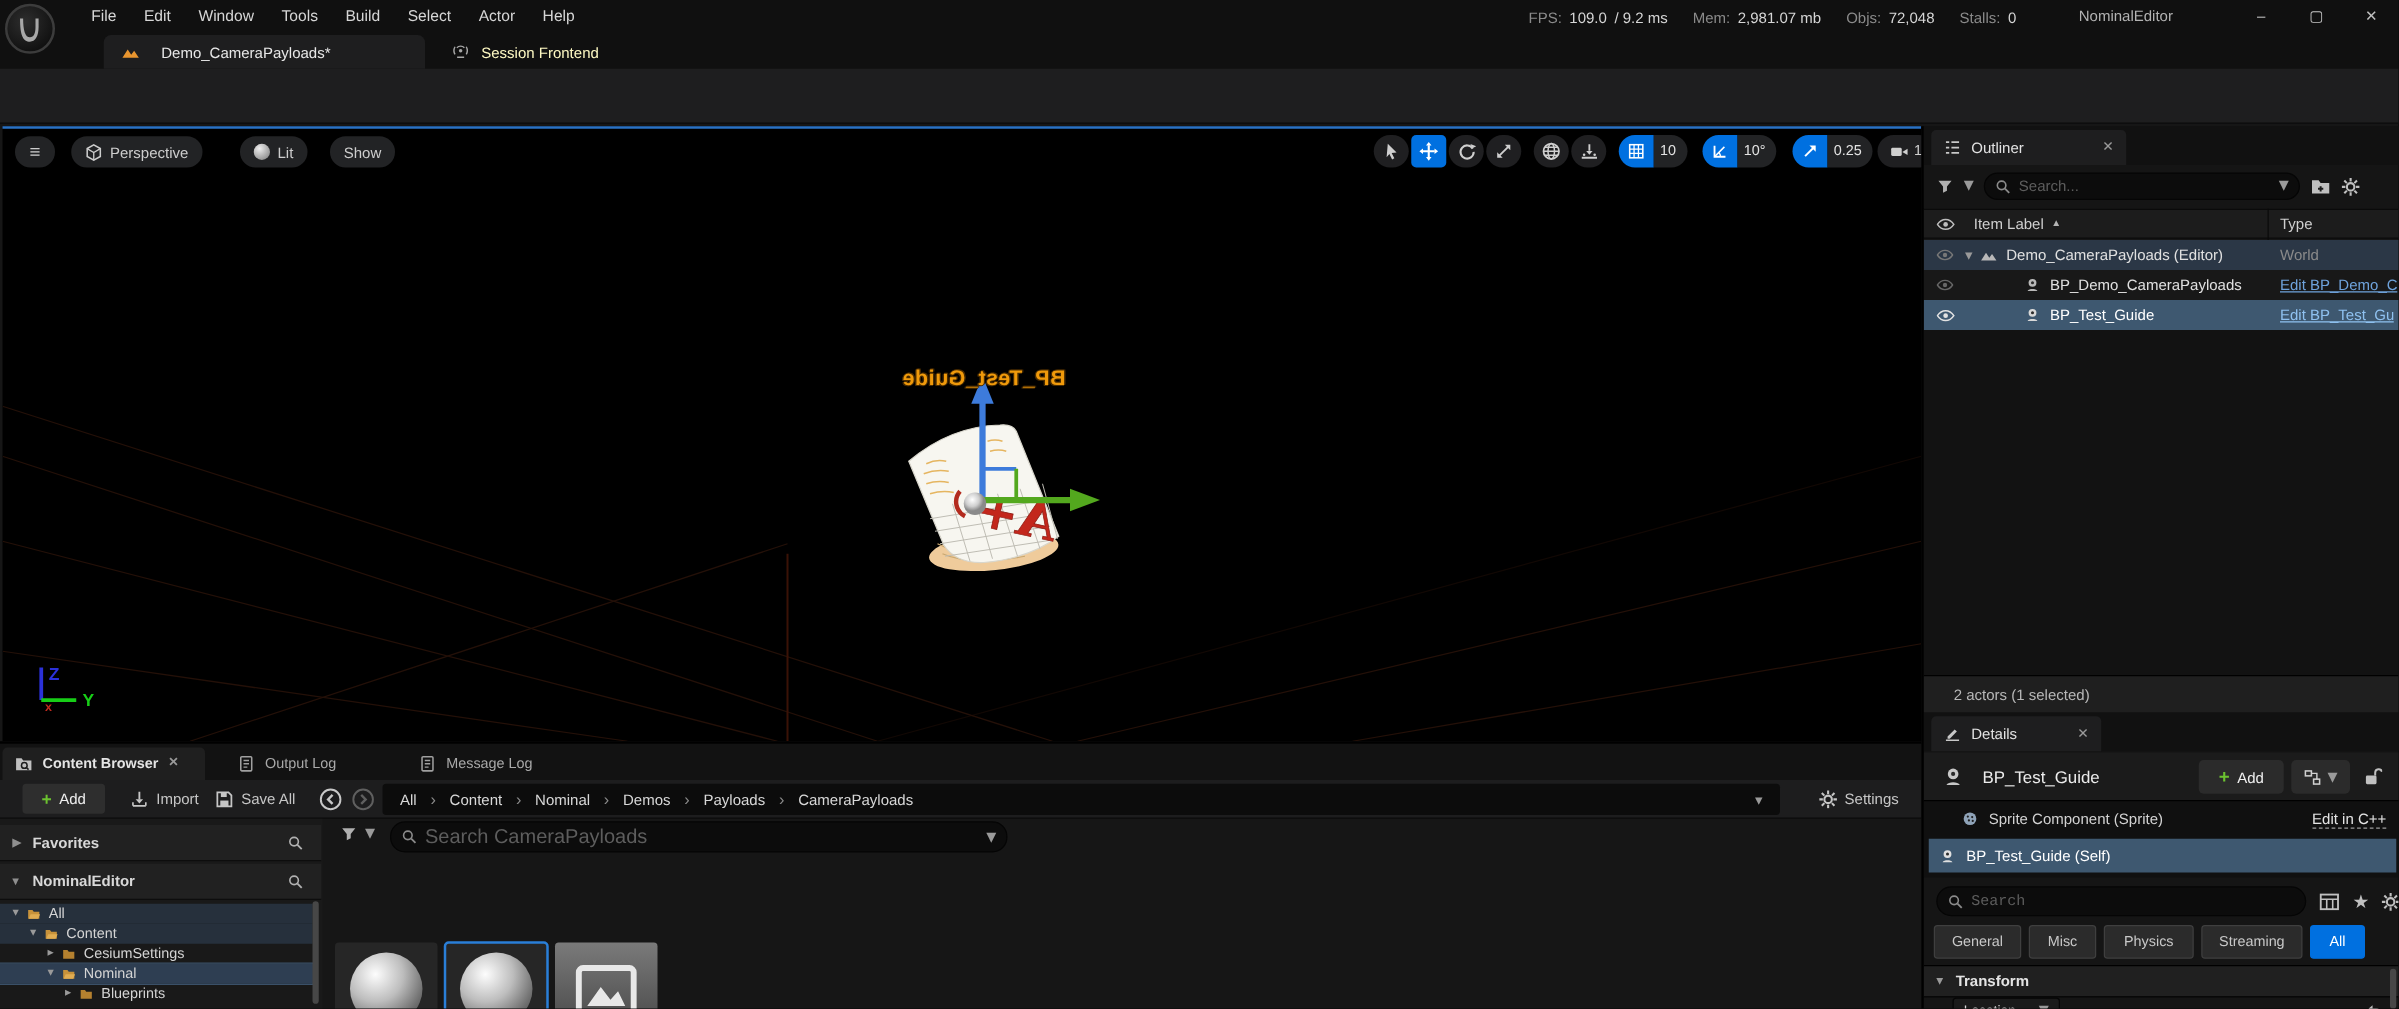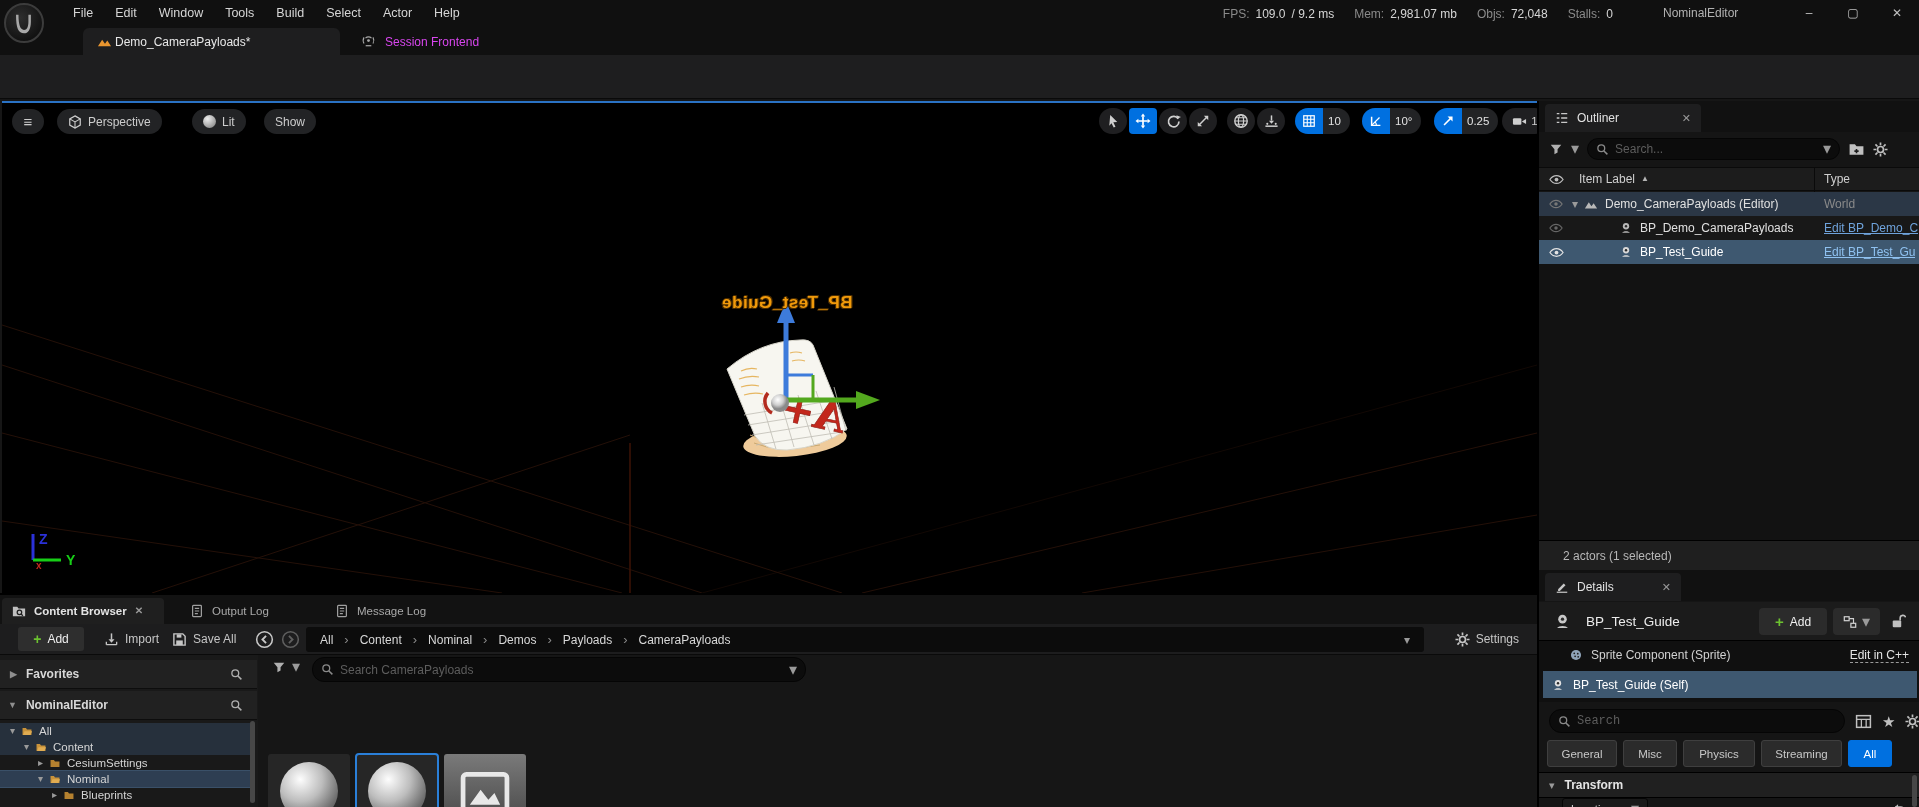--- a/index.html
+++ b/index.html
@@ -28,21 +28,21 @@
   .stats { right:306px; top:0; height:27px; font-size:12px; gap:6px; }
   .stats .lab { color:#8a8a8a; } .stats .val { color:#d6d6d6; }
   .stats .sp { width:8px; }
   .wtitle { left:1663px; top:0; line-height:27px; font-size:12px; color:#b2b2b2; }
   .winbtns { right:0; top:0; height:27px; }
   .winbtn { width:44px; height:27px; text-align:center; line-height:27px; font-size:12px; color:#c0c0c0; }
 
   .tabrow { left:0; top:27px; width:1919px; height:28px; background:#101010; }
   .atab { position:absolute; top:1px; height:27px; border-radius:6px 6px 0 0; display:flex; align-items:center; font-size:12px; }
   .atab.active { background:#1e1e1f; color:#e8e8e8; }
-  .atab.idle { color:#d946ef; }
+  .atab.idle { color:#fef9c3; }
 
   .toolbar { left:0; top:55px; width:1919px; height:44px; background:#1e1e1f; border-bottom:1px solid #0a0a0a; }
   .tsep { position:absolute; top:63px; width:1px; height:22px; background:#353535; }
   .tbtn { position:absolute; display:flex; align-items:center; justify-content:center; }
   .selmode { left:110px; top:63px; width:152px; height:30px; background:#111; border-radius:4px; display:flex; align-items:center; gap:7px; padding:0 9px; font-size:12px; color:#d8d8d8; }
   .playgroup { left:470px; top:60px; width:146px; height:33px; background:#181818; border-radius:6px; display:flex; align-items:center; gap:12px; padding:0 12px; }
   .plat { left:640px; top:63px; height:30px; display:flex; align-items:center; gap:7px; font-size:12px; color:#cfcfcf; }
   .settingsbtn { right:16px; top:63px; height:30px; display:flex; align-items:center; gap:6px; font-size:12px; color:#cfcfcf; }
 
   
@@ -318,21 +318,21 @@
     </div>
     <div class="abs wtitle">NominalEditor</div>
     <div class="abs flex winbtns">
       <span class="winbtn g g-min"></span>
       <span class="winbtn g g-max"></span>
       <span class="winbtn g g-close"></span>
     </div>
   </div>
 
   <div class="abs tabrow">
-    <div class="atab active" style="left:83px;width:257px;gap:3px;padding:0 14px;">
+    <div class="atab active" style="left:83px;width:257px;gap:17px;padding:0 14px;">
       <svg class="ic" width="15" height="15" viewBox="0 0 16 16" style="color:#E8952F">
           <use href="#i-mountain-o"></use>
         </svg>
       <span>Demo_CameraPayloads*</span>
     </div>
     <div class="atab idle" style="left:349px;width:170px;gap:9px;padding:0 12px;">
       <svg class="ic" width="15" height="15" viewBox="0 0 16 16" style="color:#a8a8a8">
           <use href="#i-session"></use>
         </svg>
       <span>Session Frontend</span>
@@ -853,21 +853,21 @@
       <div class="abs flex" style="left:10px;top:4px;gap:6px">
         <svg class="ic" width="14" height="14" viewBox="0 0 16 16" style="color:#b0b0b0">
             <use href="#i-funnel"></use>
           </svg>
         <span class="g g-chev" style="color:#9a9a9a"></span>
       </div>
       <div class="searchpill abs" style="left:50px;top:2px;width:494px;height:25px">
         <svg class="ic" width="13" height="13" viewBox="0 0 16 16" style="color:#8a8a8a">
             <use href="#i-search"></use>
           </svg>
-        <input style="width: 430px; font-size: 12px;" placeholder="Search CameraPayloads">
+        <input style="width: 430px; font-size: 16px;" placeholder="Search CameraPayloads">
         <span class="g g-chev" style="margin-left:auto;color:#9a9a9a"></span>
       </div>
 
       <div class="tile" style="left:6px">
         <div class="thumb">
           <div class="sphere"></div>
 
         </div>
 
       </div>

